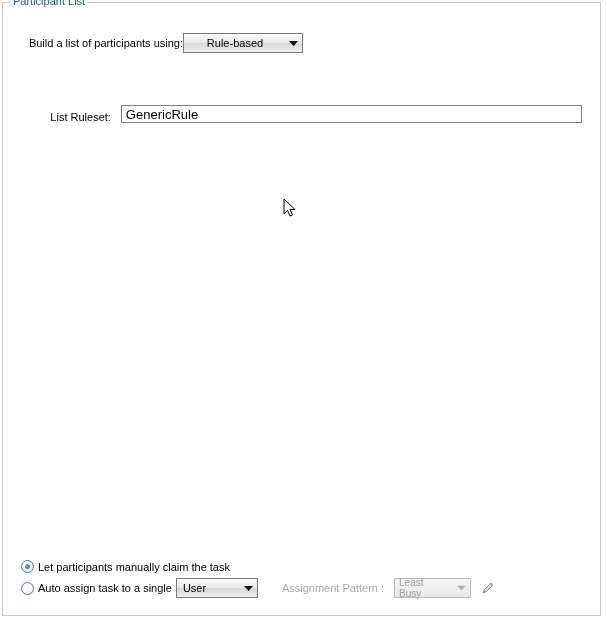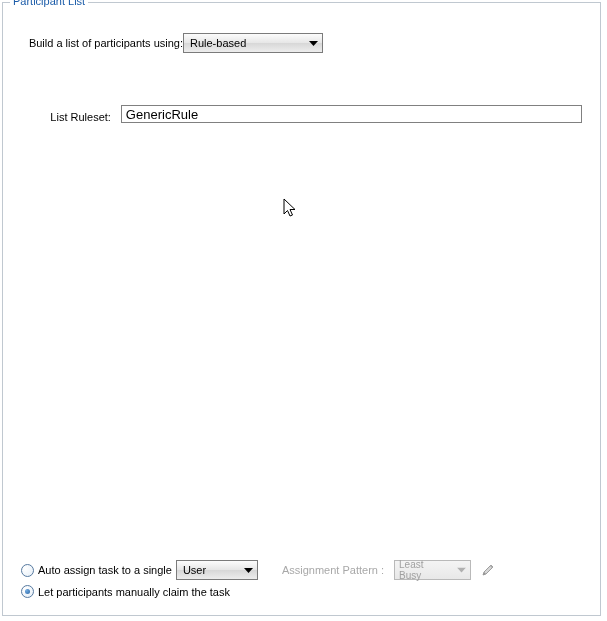--- a/index.html
+++ b/index.html
@@ -72,21 +72,21 @@
       border-color: #b9b9b9;
       background: linear-gradient(to bottom, #f4f4f4, #e8e8e8);
       color: #a0a0a0;
     }
     .combo-arrow {
       position: absolute;
       right: 4px;
       top: 50%;
       transform: translateY(-50%);
     }
-    .combo-1 { width: 140px; }
+    .combo-1 { width: 120px; justify-content: center; }
     .combo-user { width: 82px; }
     .combo-pattern { width: 77px; font-size: 10px; padding-left:4px; }
     .text-input {
       height: 18px;
       border: 1px solid #808080;
       padding: 1px 4px;
       font-family: inherit;
       font-size: 13px;
       width: 468px;
       outline: none;
@@ -156,20 +156,26 @@
         </span>
       </div>
     </div>
 
     <div class="row ruleset-indent">
       <span class="label label-ruleset">List Ruleset:</span>
       <input type="text" class="text-input" value="GenericRule" style="">
     </div>
 
     <div class="bottom-block">
+      <div class="radio-row">
+        <span class="radio-outer">
+          <span class="radio-inner"></span>
+        </span>
+        <span>Let participants manually claim the task</span>
+      </div>
       <div class="radio-row">
         <span class="radio-outer"></span>
         <span>Auto assign task to a single</span>
         <div class="combo combo-user">
           <span>User</span>
           <span class="combo-arrow">
             <svg width="9" height="6" viewBox="0 0 9 6">
                 <path d="M0 0 L9 0 L4.5 5 Z" fill="#000"></path>
               </svg>
           </span>
@@ -184,26 +190,20 @@
           </span>
         </div>
         <span class="pencil">
           <svg width="14" height="14" viewBox="0 0 14 14">
             <path d="M2 12 L3 9 L10 2 L12 4 L5 11 Z" fill="#d6d6d6" stroke="#8a8a8a" stroke-width="0.8"></path>
             <path d="M2 12 L3 9 L5 11 Z" fill="#969696"></path>
             <path d="M10 2 L12 4 L11 5 L9 3 Z" fill="#a8a8a8"></path>
           </svg>
         </span>
       </div>
-      <div class="radio-row">
-        <span class="radio-outer">
-          <span class="radio-inner"></span>
-        </span>
-        <span>Let participants manually claim the task</span>
-      </div>
     </div>
 
     <div class="cursor">
       <svg width="16" height="22" viewBox="0 0 16 22">
         <path d="M1 1 L1 16 L4.5 12.5 L7 18 L9.5 17 L7 11.5 L12 11.5 Z" fill="#ffffff" stroke="#000000" stroke-width="1"></path>
       </svg>
     </div>
   </div>
 </div>
 

